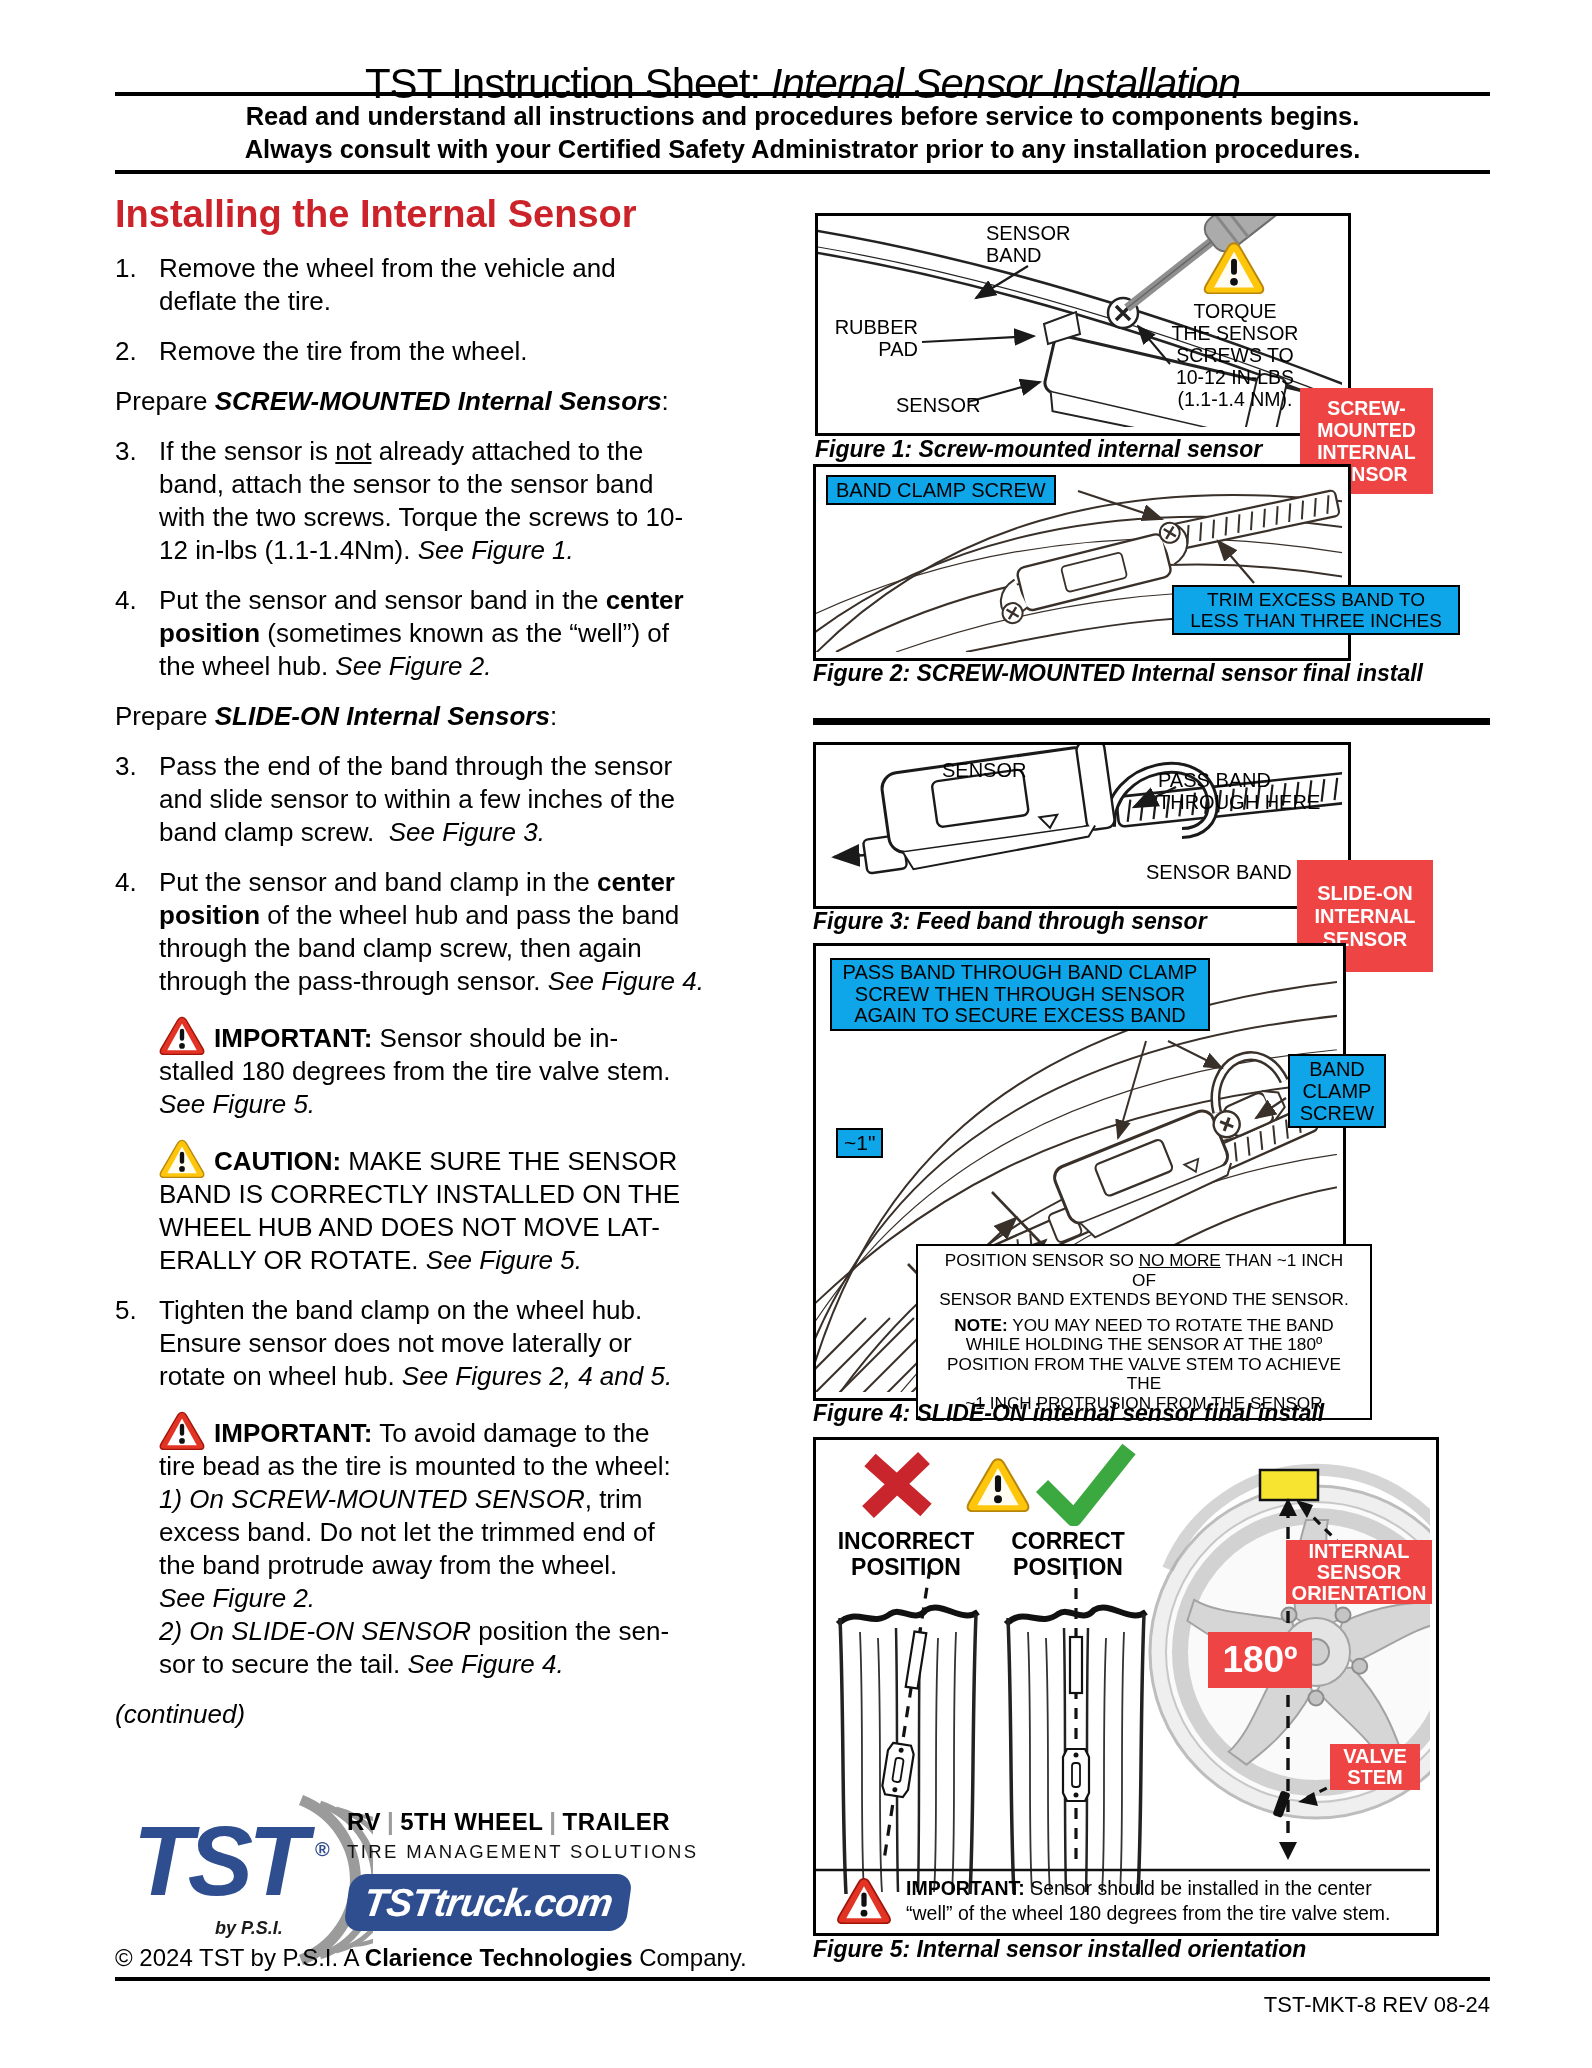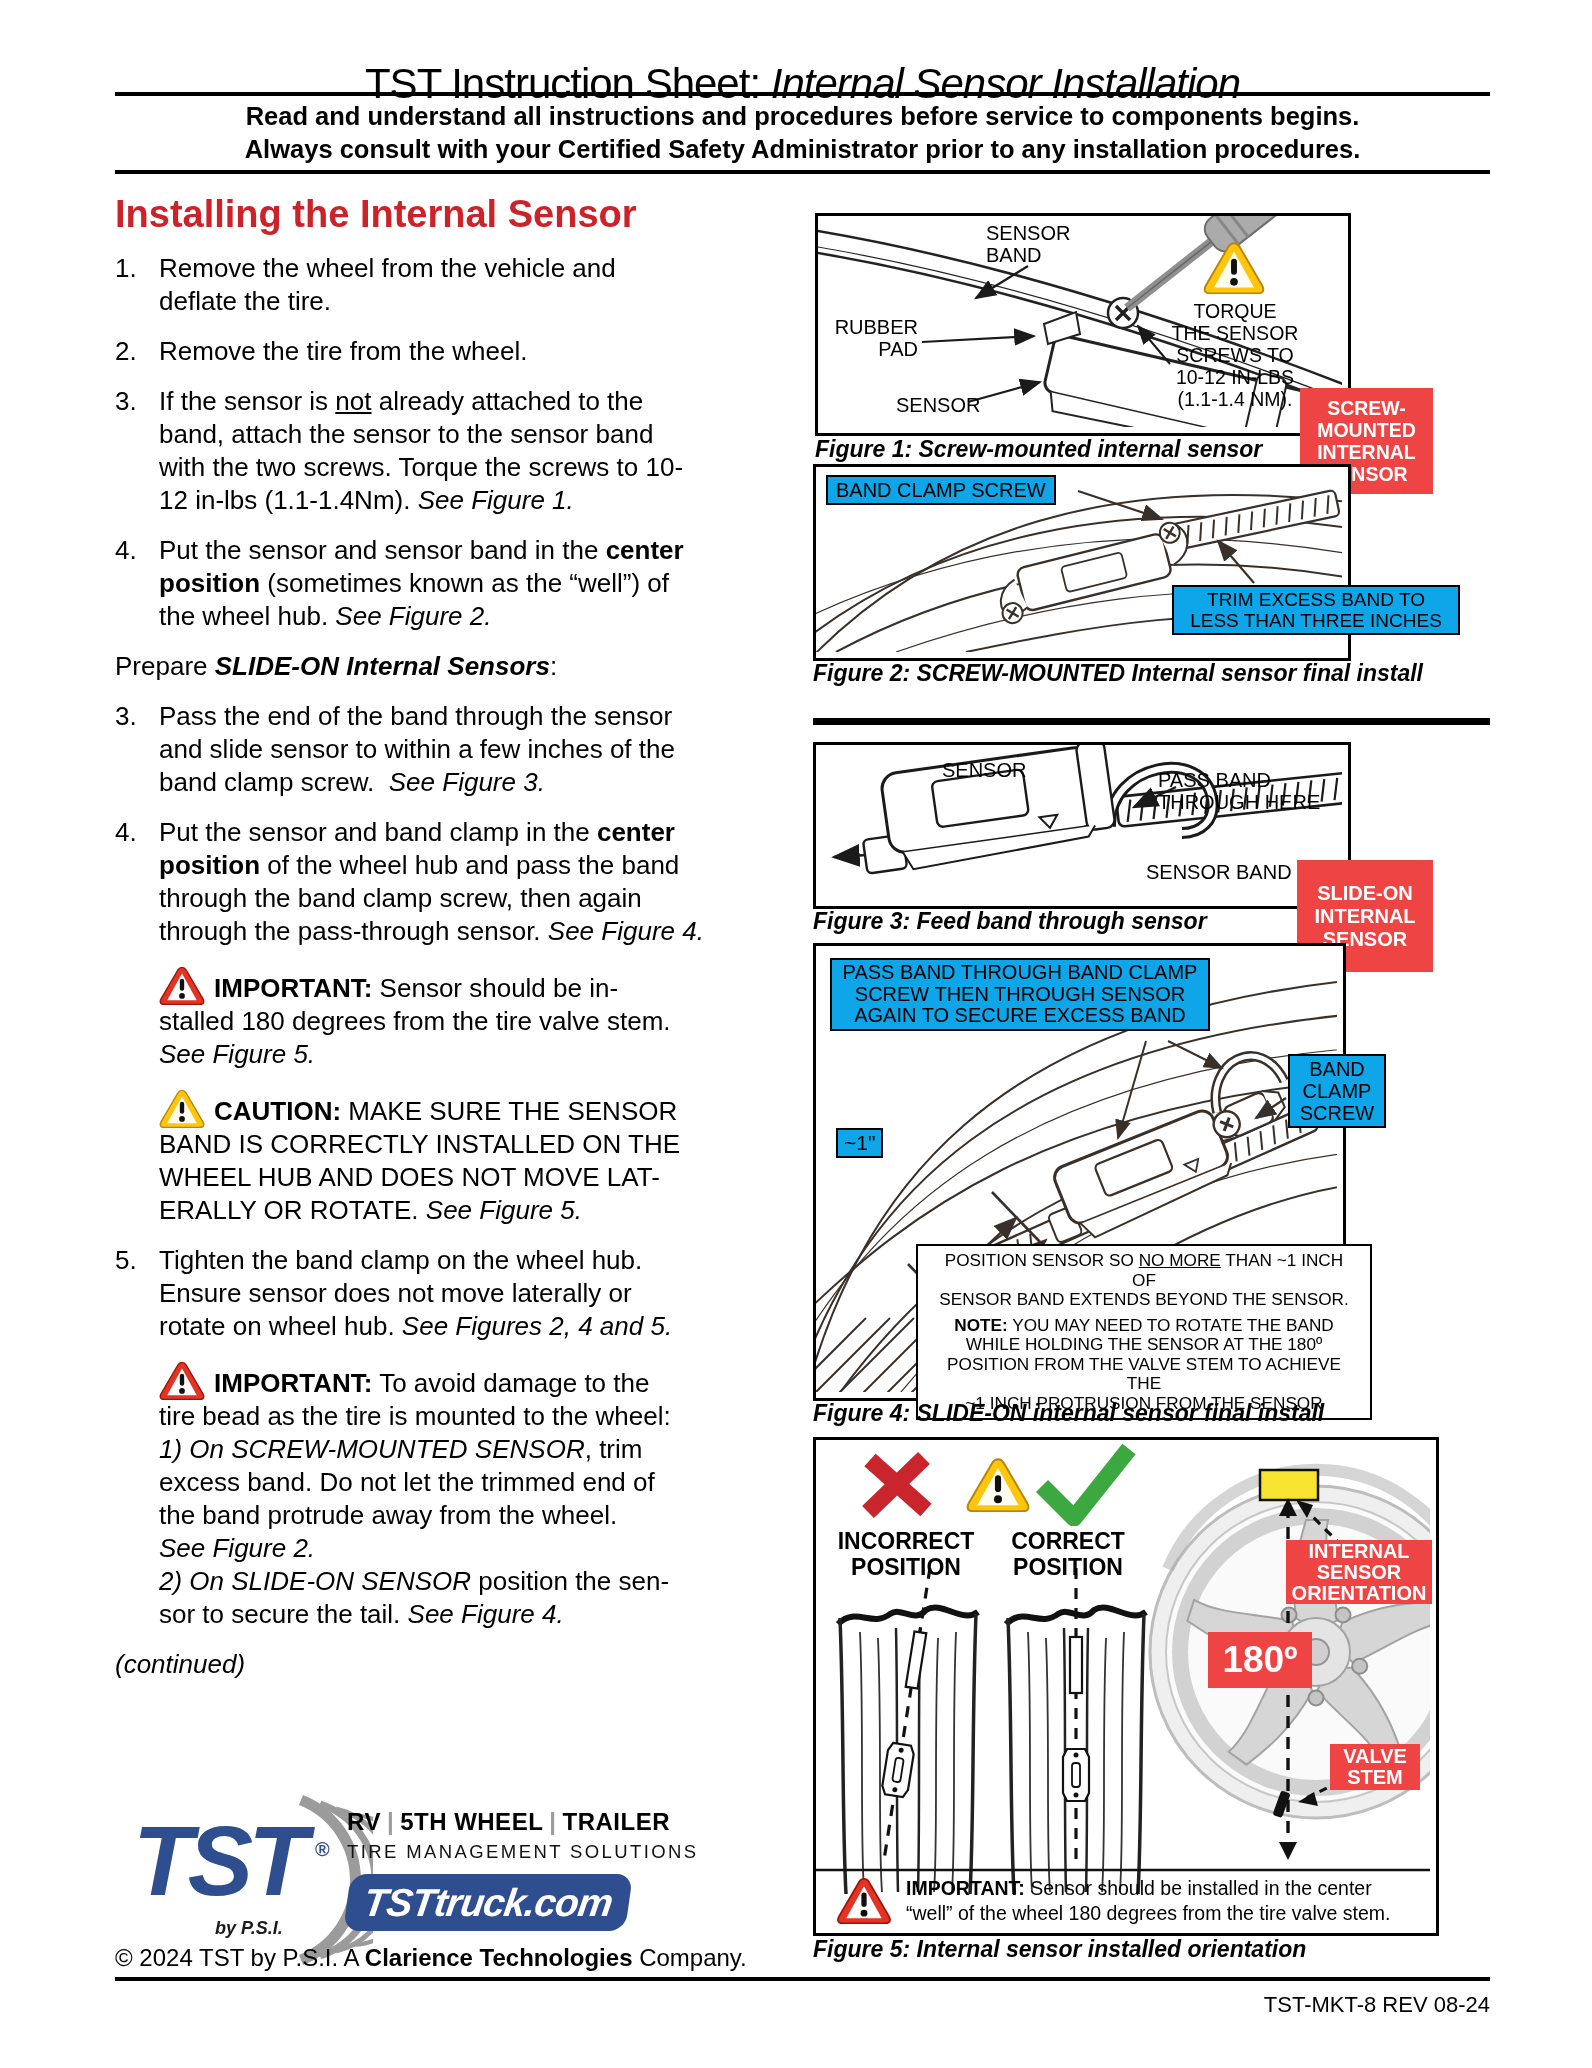--- a/index.html
+++ b/index.html
@@ -70,20 +70,21 @@
     </div>
   <div class="rule" style="top:170px"></div>
 
   <div class="leftcol">
     <h2 class="red-heading">Installing the Internal Sensor</h2>
 
     <p class="step"><span class="num">1.</span><span>Remove the wheel from the vehicle and
 deflate the tire.</span></p>
     <p class="step"><span class="num">2.</span><span>Remove the tire from the wheel.</span></p>
 
+    <p class="prep"><span>Prepare </span><span class="bi">SCREW-MOUNTED Internal Sensors</span><span>:</span></p>
 
     <p class="step"><span class="num">3.</span><span>If the sensor is </span><span class="u">not</span><span> already attached to the
 band, attach the sensor to the sensor band
 with the two screws. Torque the screws to 10-
 12 in-lbs (1.1-1.4Nm). </span><span class="i">See Figure 1.</span></p>
 
     <p class="step"><span class="num">4.</span><span>Put the sensor and sensor band in the </span><span class="b">center
 position</span><span> (sometimes known as the “well”) of
 the wheel hub. </span><span class="i">See Figure 2.</span></p>
 

